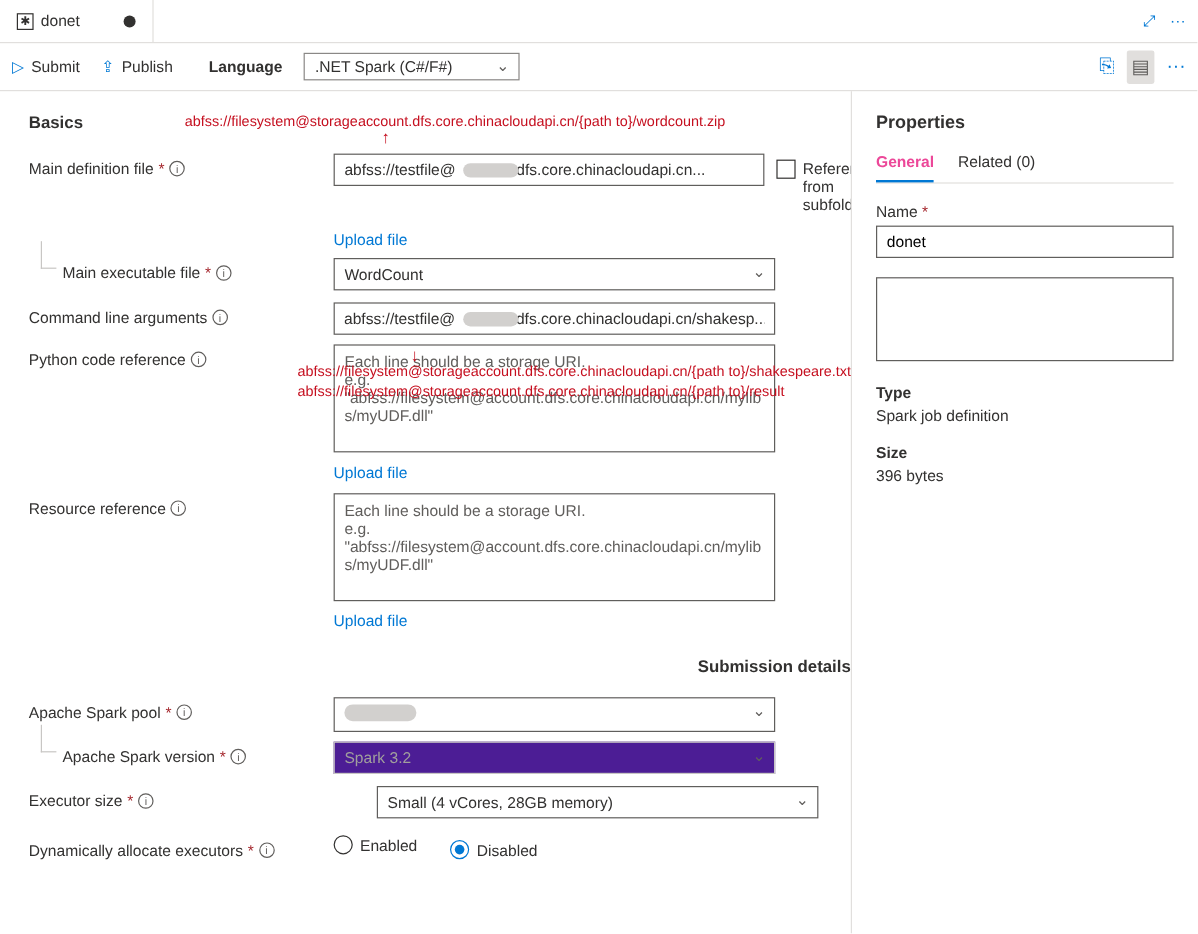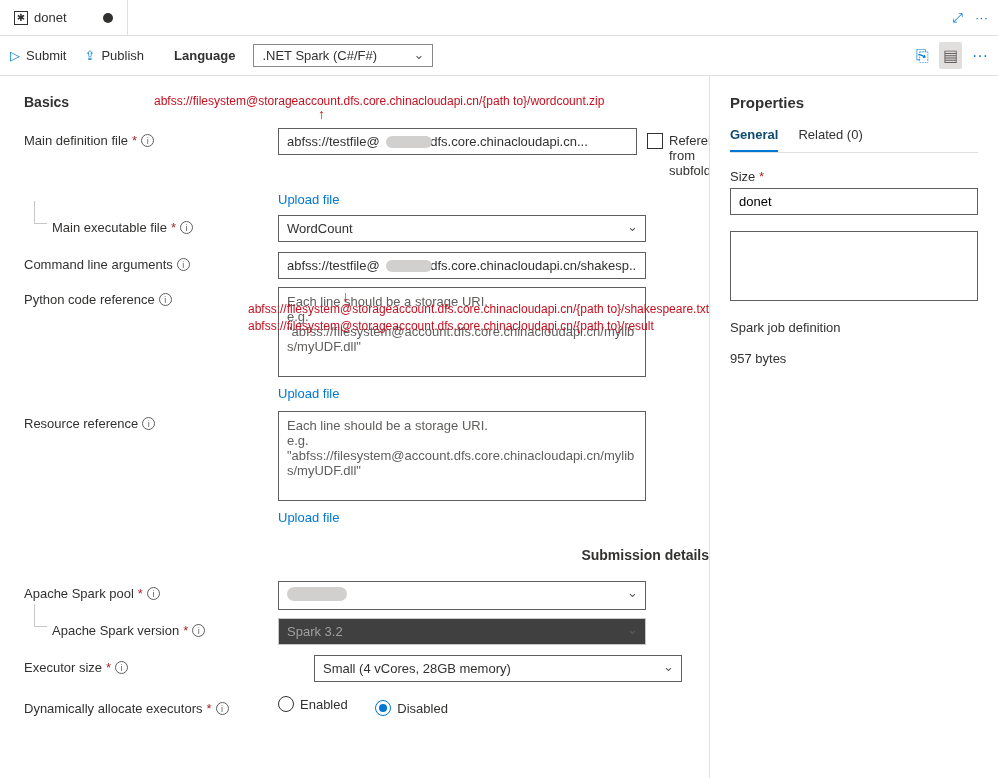--- a/index.html
+++ b/index.html
@@ -43,38 +43,38 @@
 
 .control { flex: 1; max-width: 368px; }
 .textin { width: 100%; border: 1px solid #605e5c; padding: 5px 8px; font-size: 13px; color: #323130; }
 .selwrap { position: relative; width: 100%; }
 .selwrap::after { content: "⌄"; position: absolute; right: 8px; top: 4px; color: #605e5c; pointer-events: none; }
 .textarea { width: 100%; border: 1px solid #605e5c; padding: 6px 8px; font-size: 13px; color: #605e5c; min-height: 90px; resize: none; font-family: inherit; }
 .textarea::placeholder { color: #605e5c; }
 .link { color: #0078d4; cursor: pointer; margin-top: 6px; display: block; }
 .checkrow { display: flex; align-items: flex-start; gap: 6px; margin-left: 10px; padding-top: 5px; }
 .checkbox { width: 16px; height: 16px; border: 1px solid #323130; flex-shrink: 0; }
-.greyout { background: #404040; color: #a19f9d; border-color: #c8c6c4; }
+.greyout { background: #4c1d95; color: #a19f9d; border-color: #c8c6c4; }
 .redacted { display: inline-block; width: 46px; height: 12px; background: #d2d0ce; border-radius: 6px; vertical-align: middle; }
 .redacted2 { display: inline-block; width: 60px; height: 14px; background: #d2d0ce; border-radius: 7px; }
 
 .radio { width: 16px; height: 16px; border: 1px solid #323130; border-radius: 50%; display: inline-flex; align-items: center; justify-content: center; margin-right: 6px; vertical-align: middle; }
 .radio.on { border-color: #0078d4; }
 .radio.on::after { content: ""; width: 8px; height: 8px; background: #0078d4; border-radius: 50%; }
 .radiolabel { display: inline-flex; align-items: center; margin-right: 24px; cursor: pointer; }
 
 .annot { color: #c50f1f; font-size: 12px; position: absolute; white-space: nowrap; }
 .arrow-up { color: #c50f1f; position: absolute; font-size: 14px; font-weight: bold; }
 .arrow-down { color: #c50f1f; position: absolute; font-size: 14px; font-weight: bold; }
 
 
 .panel-title { font-weight: 600; font-size: 15px; margin-bottom: 16px; }
 .tabsrow { display: flex; gap: 20px; border-bottom: 1px solid #e1dfdd; margin-bottom: 16px; }
 .ptab { padding-bottom: 8px; cursor: pointer; }
-.ptab.active { color: #0c4a6e; border-bottom: 2px solid #0078d4; font-weight: 600; }
+.ptab.active { color: #ec4899; border-bottom: 2px solid #0078d4; font-weight: 600; }
 .pfield { margin-bottom: 16px; }
 .pfield label { display: block; margin-bottom: 4px; }
 .pfield .req { color: #a4262c; }
 .pfield input { width: 100%; border: 1px solid #605e5c; padding: 5px 8px; font-size: 13px; }
 .pfield textarea { width: 100%; border: 1px solid #605e5c; padding: 5px 8px; font-size: 13px; height: 70px; resize: none; }
 .ro { font-weight: 600; margin-bottom: 4px; }
 .roval { margin-bottom: 16px; }
 </style>
 </head>
 <body>
@@ -248,22 +248,24 @@
 
   <div class="divider"></div>
 
   <div class="sidepanel">
     <div class="panel-title">Properties</div>
     <div class="tabsrow">
       <div class="ptab active">General</div>
       <div class="ptab">Related (0)</div>
     </div>
     <div class="pfield">
-      <label><span>Size</span> <span class="req">*</span></label>
+      <label><span>Name</span> <span class="req">*</span></label>
       <input value="donet" style="">
     </div>
     <div class="pfield">
       <textarea style=""></textarea>
     </div>
+    <div class="ro">Type</div>
     <div class="roval">Spark job definition</div>
-    <div class="roval">957 bytes</div>
+    <div class="ro">Size</div>
+    <div class="roval">396 bytes</div>
   </div>
 </div>
 
 </body></html>

